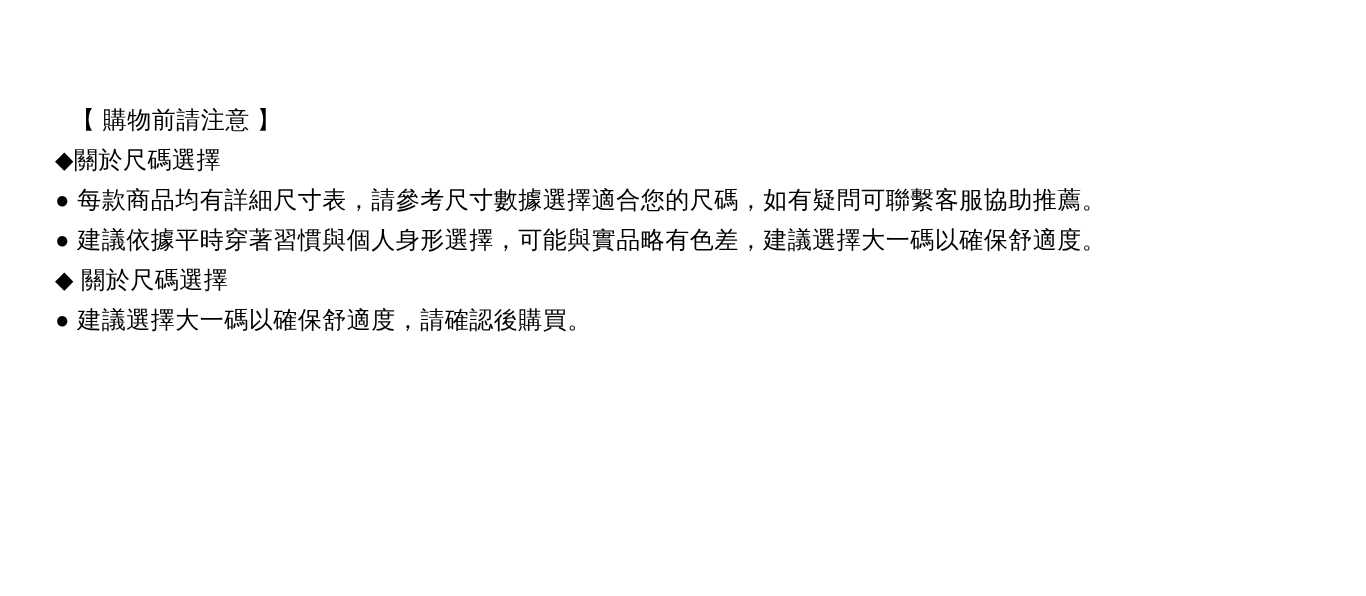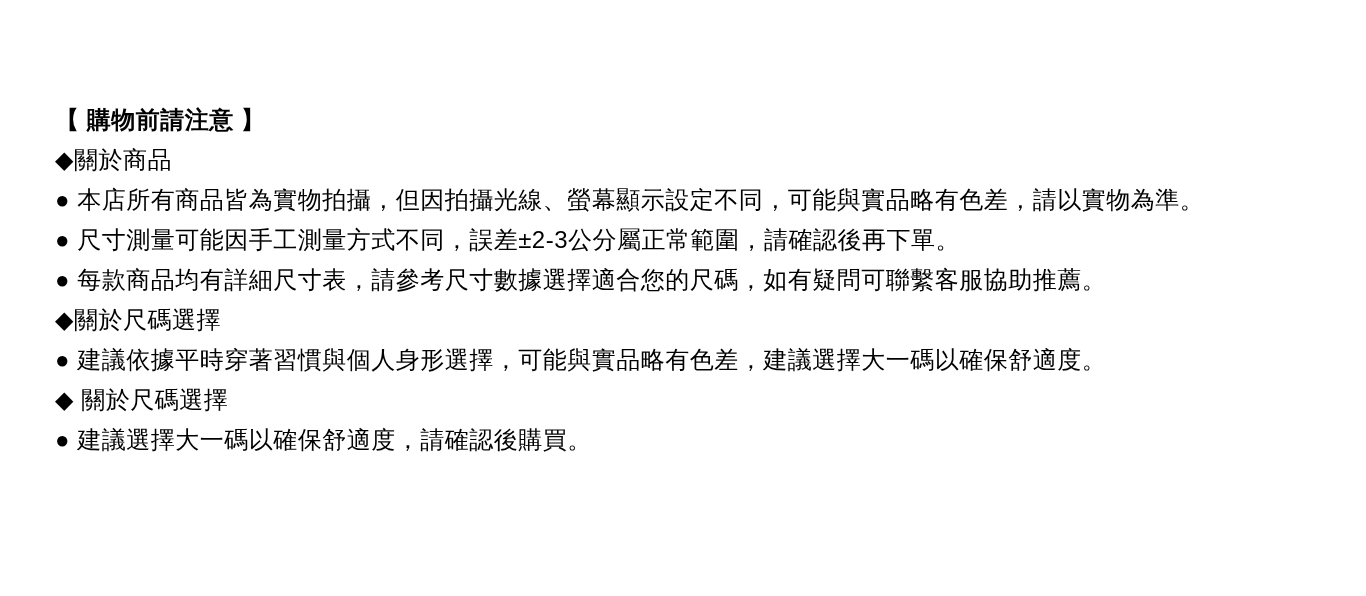--- a/index.html
+++ b/index.html
@@ -22,39 +22,35 @@
     right: 30px;
   }
   .line {
     font-size: 24px;
     line-height: 40px;
     letter-spacing: 0.5px;
     white-space: nowrap;
     font-weight: 500;
   }
   .title {
-    font-weight: 700;
+    font-weight: 400;
+    margin-left: 16px;
   }
 </style>
 </head>
 <body>
 
 <div class="notice">
 
   <div class="line title">【 購物前請注意 】</div>
 
-  <div>
-    <div class="line">◆關於商品</div>
-    <div class="line">● 本店所有商品皆為實物拍攝，但因拍攝光線、螢幕顯示設定不同，可能與實品略有色差，請以實物為準。</div>
-    <div class="line">● 尺寸測量可能因手工測量方式不同，誤差±2-3公分屬正常範圍，請確認後再下單。</div>
-  </div>
 
   <div>
+    <div class="line">◆關於尺碼選擇</div>
     <div class="line">● 每款商品均有詳細尺寸表，請參考尺寸數據選擇適合您的尺碼，如有疑問可聯繫客服協助推薦。</div>
-    <div class="line">◆關於尺碼選擇</div>
     <div class="line">● 建議依據平時穿著習慣與個人身形選擇，可能與實品略有色差，建議選擇大一碼以確保舒適度。</div>
   </div>
 
   <div>
     <div class="line">◆ 關於尺碼選擇</div>
     <div class="line">● 建議選擇大一碼以確保舒適度，請確認後購買。</div>
   </div>
 
 </div>
 

